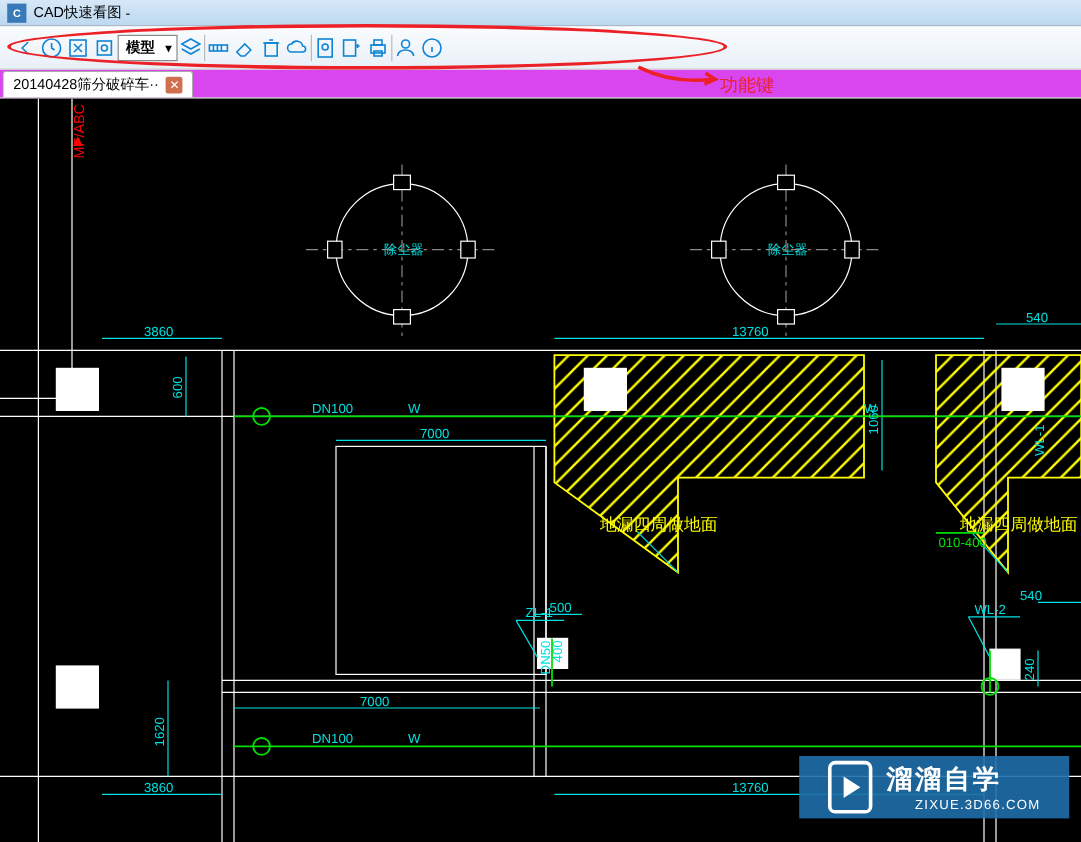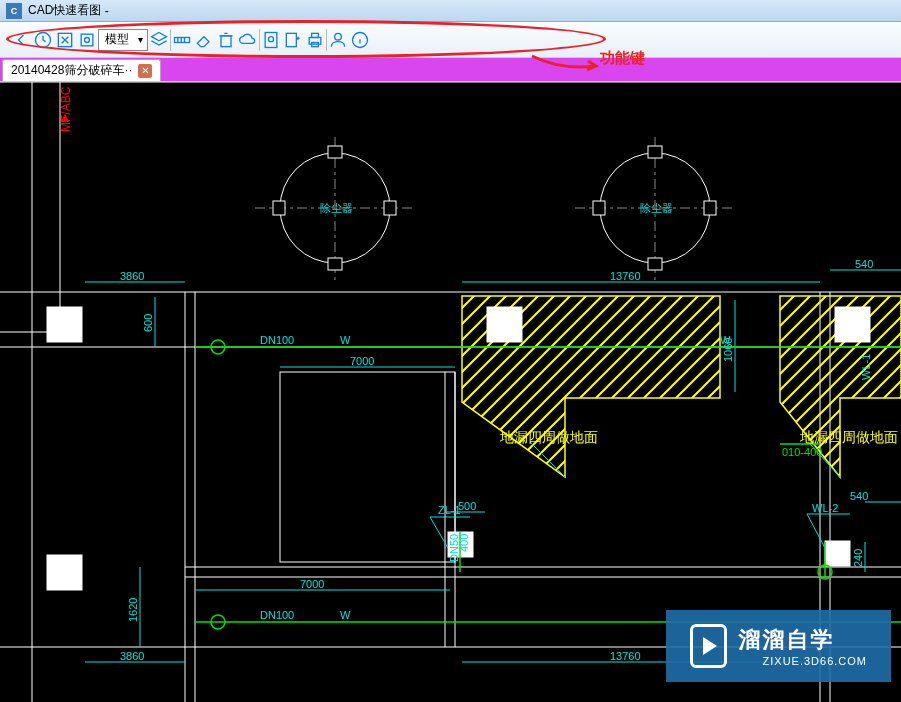--- a/index.html
+++ b/index.html
@@ -1,38 +1,38 @@
 <!DOCTYPE html>
 <html><head>
   <meta charset="utf-8">
   <style>
     * { margin: 0; padding: 0; box-sizing: border-box; }
     body { font-family: "Microsoft YaHei", Arial, sans-serif; background: #fff; width: 901px; height: 702px; overflow: hidden; position: relative; }
     
     .titlebar { background: linear-gradient(to bottom, #d6e8f8, #bcd8f0); height: 22px; display: flex; align-items: center; padding: 0 6px; font-size: 12px; color: #000; border-bottom: 1px solid #9ab; }
     .titlebar-icon { width: 16px; height: 16px; background: #3a7ab8; margin-right: 6px; display: inline-flex; align-items: center; justify-content: center; color: #fff; font-size: 9px; font-weight: bold; }
     
-    .toolbar { background: linear-gradient(to bottom, #fafcfe, #e8f0f7); height: 36px; display: flex; align-items: center; padding: 0 10px; border-bottom: 1px solid #ccc; position: relative; }
+    .toolbar { background: linear-gradient(to bottom, #fafcfe, #e8f0f7); height: 36px; display: flex; align-items: center; padding: 0 10px; border-bottom: 1px solid #ccc; position: relative; font-weight: bold; }
     .tool-icon { width: 22px; height: 22px; display: inline-flex; align-items: center; justify-content: center; color: #0e84d4; cursor: pointer; }
     .tool-icon svg { width: 20px; height: 20px; fill: none; stroke: #0e84d4; stroke-width: 1.6; }
     .model-select { border: 1px solid #888; background: #fff; font-size: 12px; padding: 2px 18px 2px 6px; height: 22px; position: relative; display: inline-flex; align-items: center; }
     .model-select::after { content: "▾"; position: absolute; right: 4px; font-size: 10px; }
     
     .annotation-ellipse { position: absolute; left: 6px; top: 20px; width: 600px; height: 38px; border: 3px solid #ec2127; border-radius: 50%/50%; pointer-events: none; z-index: 100; }
     .annotation-arrow { position: absolute; left: 530px; top: 52px; z-index: 100; pointer-events: none; }
-    .annotation-text { position: absolute; left: 600px; top: 49px; color: #ec2127; font-size: 15px; font-weight: bold; z-index: 100; pointer-events: none; }
+    .annotation-text { position: absolute; left: 600px; top: 62px; color: #ec2127; font-size: 15px; font-weight: normal; z-index: 100; pointer-events: none; }
     
     .tabbar { background: #d946ef; height: 24px; display: flex; align-items: flex-end; padding: 0 2px; border-bottom: 1px solid #ccc; }
     .tab { background: #fff; border: 1px solid #aaa; border-bottom: none; padding: 2px 8px; font-size: 12px; display: inline-flex; align-items: center; gap: 6px; border-radius: 3px 3px 0 0; }
     .tab-close { width: 14px; height: 14px; background: #d07050; color: #fff; font-size: 10px; display: inline-flex; align-items: center; justify-content: center; border-radius: 2px; cursor: pointer; }
     
     .canvas { background: #000; width: 100%; height: 620px; position: relative; overflow: hidden; }
     .canvas svg { width: 100%; height: 100%; }
     
-    .watermark { position: absolute; right: 10px; bottom: 20px; width: 225px; height: 72px; background: rgba(30, 110, 170, 0.9); display: flex; align-items: center; padding: 8px 24px; gap: 12px; z-index: 50; }
+    .watermark { position: absolute; right: 10px; bottom: 20px; width: 225px; height: 52px; background: rgba(30, 110, 170, 0.9); display: flex; align-items: center; padding: 8px 24px; gap: 12px; z-index: 50; }
     .watermark-logo { width: 44px; height: 44px; border: 3px solid #fff; border-radius: 6px; display: flex; align-items: center; justify-content: center; }
     .watermark-logo::before { content: ""; width: 0; height: 0; border-left: 14px solid #fff; border-top: 9px solid transparent; border-bottom: 9px solid transparent; margin-left: 3px; }
     .watermark-text { color: #fff; }
     .watermark-text .big { font-size: 22px; font-weight: bold; letter-spacing: 2px; }
     .watermark-text .small { font-size: 11px; letter-spacing: 1px; margin-left: 24px; }
     
     .cad-text { fill: #00e0e0; font-size: 11px; font-family: Arial; }
     .cad-text-yellow { fill: #ffff00; font-size: 14px; }
     .cad-text-red { fill: #ff0000; font-size: 12px; }
   </style>

